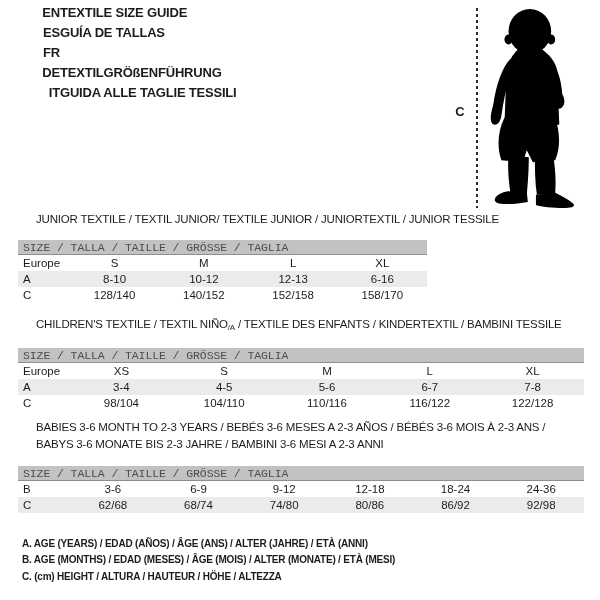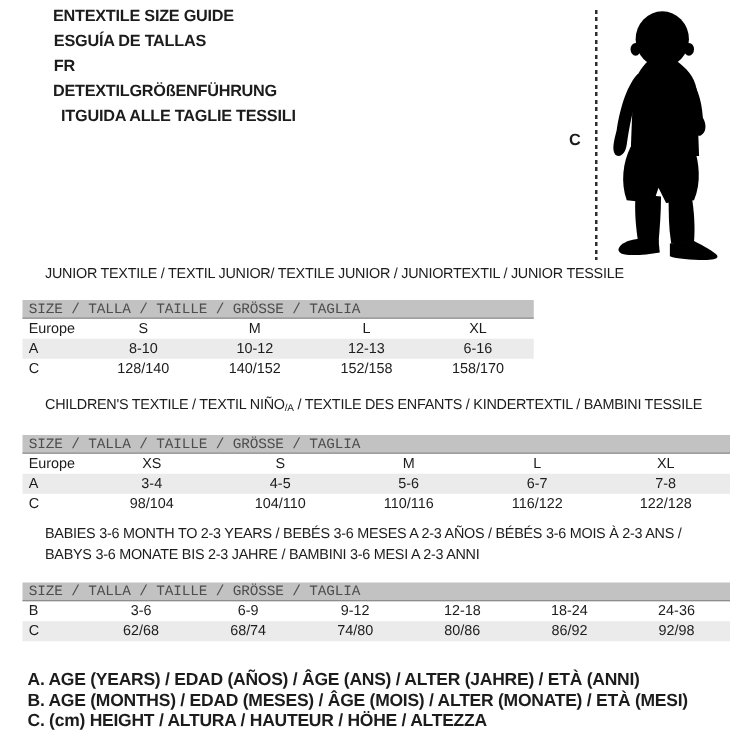--- a/index.html
+++ b/index.html
@@ -30,21 +30,21 @@
   .size-bar{height:15px;background:#c2c2c2;color:#4d4d4d;display:flex;align-items:center;
     padding-left:5px;border-bottom:1px solid #8e8e8e;box-sizing:border-box;
     letter-spacing:-0.1px;font-family:Liberation Mono, monospace;}
   .trow{display:flex;height:16px;align-items:center;}
   .trow.stripe{background:#ebebeb;}
   .trow .lbl{width:52px;padding-left:5px;box-sizing:border-box;}
   .trow .cell{flex:1;text-align:center;}
   
   .notes{position:absolute;left:22px;top:535px;}
   .note-line{height:16.5px;display:flex;align-items:center;
-    font-weight:bold;font-size:14px;letter-spacing:-0.2px;white-space:nowrap;}
+    font-weight:bold;font-size:10px;letter-spacing:-0.2px;white-space:nowrap;}
 </style>
 </head>
 <body>
 
 <div class="lang-block">
   <div class="lang-row">
     <span class="lang-code">EN</span>
     <span class="lang-title">TEXTILE SIZE GUIDE</span>
   </div>
   <div class="lang-row">

